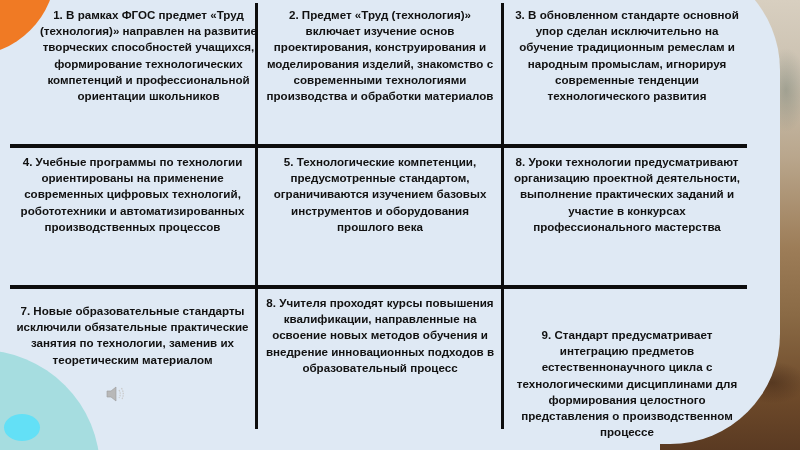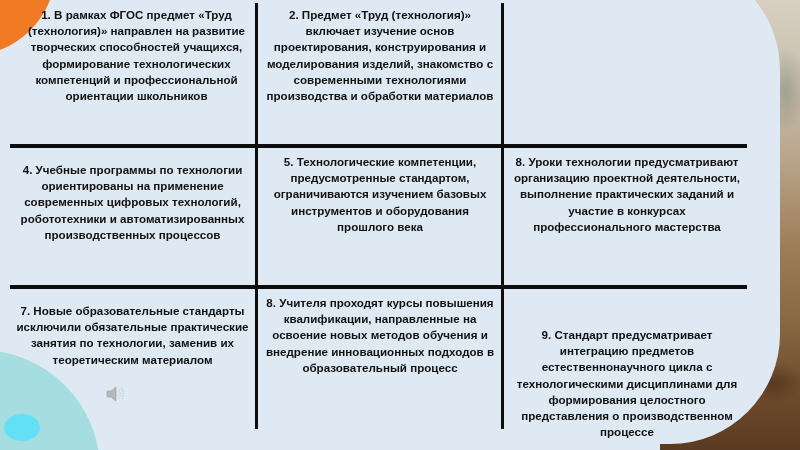--- a/index.html
+++ b/index.html
@@ -96,28 +96,31 @@
 <div class="slide">
   <div class="bg-photo"></div>
   <div class="card"></div>
 
   <div class="orange-arc"></div>
   <div class="teal-arc"></div>
   <div class="cyan-dot"></div>
 
   <div class="grid">
 
-    <div class="cell" style="left:4px; top:0; width:245px;">
+    <div class="cell" style="left:16px; top:0; width:245px;">
       <span>1. В рамках ФГОС предмет «Труд (технология)» направлен на развитие творческих способностей учащихся, формирование технологических компетенций и профессиональной ориентации школьников</span>
     </div>
     <div class="cell" style="left:248px; top:0; width:244px;">
       <span>2. Предмет «Труд (технология)» включает изучение основ проектирования, конструирования и моделирования изделий, знакомство с современными технологиями производства и обработки материалов</span>
     </div>
+    <div class="cell" style="left:495px; top:0; width:244px;">
+      <span>3. В обновленном стандарте основной упор сделан исключительно на обучение традиционным ремеслам и народным промыслам, игнорируя современные тенденции технологического развития</span>
+    </div>
 
-    <div class="cell" style="left:0; top:147px; width:245px;margin-top:8px;">
+    <div class="cell" style="left:0; top:147px; width:245px;">
       <span>4. Учебные программы по технологии ориентированы на применение современных цифровых технологий, робототехники и автоматизированных производственных процессов</span>
     </div>
     <div class="cell" style="left:248px; top:147px; width:244px;">
       <span>5. Технологические компетенции, предусмотренные стандартом, ограничиваются изучением базовых инструментов и оборудования прошлого века</span>
     </div>
     <div class="cell" style="left:495px; top:147px; width:244px;">
       <span>8. Уроки технологии предусматривают организацию проектной деятельности, выполнение практических заданий и участие в конкурсах профессионального мастерства</span>
     </div>
 
     <div class="cell" style="left:0; top:296px; width:245px;">

